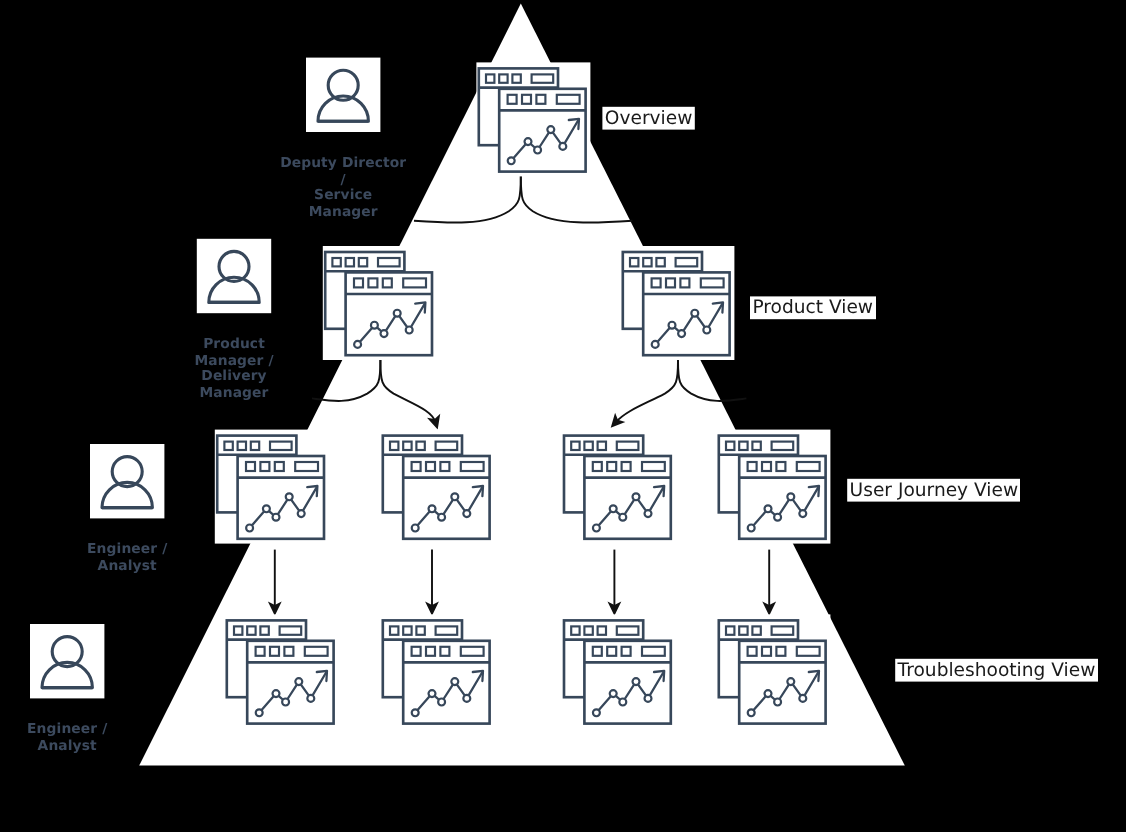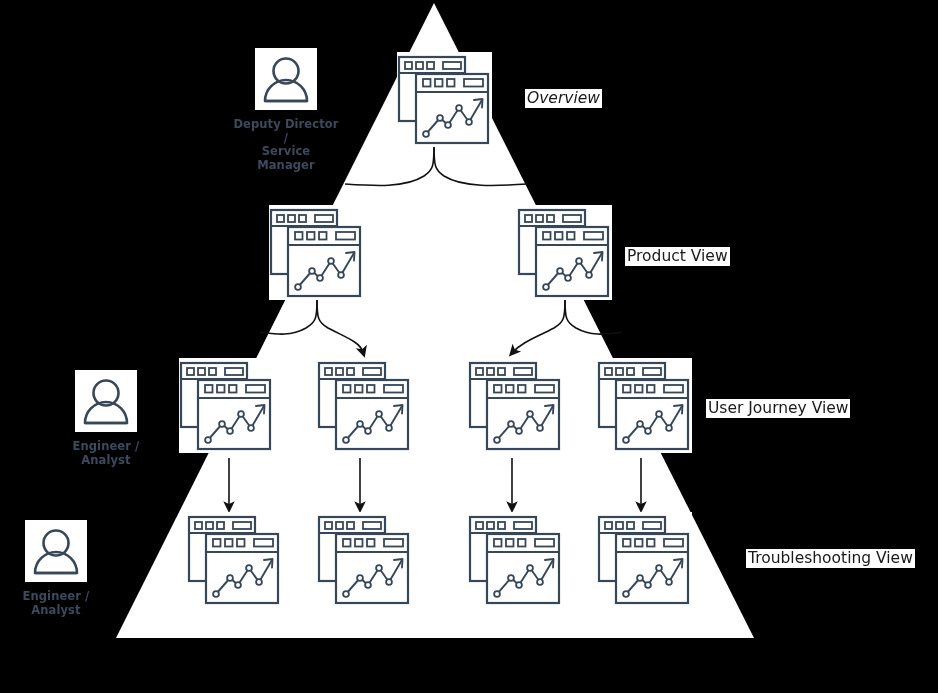--- a/index.html
+++ b/index.html
@@ -43,21 +43,21 @@
   }
   .persona-icon-box {
     width: 62px;
     height: 62px;
     background: #ffffff;
     margin: 0 auto;
     display: block;
   }
   .persona-icon-box svg { display: block; }
   .persona-label {
-    margin-top: 8px;
+    margin-top: 19px;
     font-size: 11.5px;
     font-weight: bold;
     line-height: 13.5px;
     color: #3c4a5e;
     white-space: pre-line;
     letter-spacing: 0.1px;
   }
 
   
   .node {
@@ -125,20 +125,31 @@
       <svg width="62" height="62" viewBox="0 0 62 62">
         <circle cx="31" cy="23" r="12.5" fill="none" stroke="#37475a" stroke-width="2.6"></circle>
         <path d="M10,53 A21,21 0 0 1 52,53 Z" fill="none" stroke="#37475a" stroke-width="2.6" stroke-linejoin="round"></path>
         <line x1="10" y1="53" x2="52" y2="53" stroke="#37475a" stroke-width="2.6"></line>
       </svg>
     </div>
     <div class="persona-label">Deputy Director /
 Service Manager</div>
   </div>
 
+  <div class="persona" style="left:140px; top:199px; width:110px;">
+    <div class="persona-icon-box">
+      <svg width="62" height="62" viewBox="0 0 62 62">
+        <circle cx="31" cy="23" r="12.5" fill="none" stroke="#37475a" stroke-width="2.6"></circle>
+        <path d="M10,53 A21,21 0 0 1 52,53 Z" fill="none" stroke="#37475a" stroke-width="2.6" stroke-linejoin="round"></path>
+        <line x1="10" y1="53" x2="52" y2="53" stroke="#37475a" stroke-width="2.6"></line>
+      </svg>
+    </div>
+    <div class="persona-label">Product Manager /
+Delivery Manager</div>
+  </div>
 
   <div class="persona" style="left:51px; top:370px; width:110px;">
     <div class="persona-icon-box">
       <svg width="62" height="62" viewBox="0 0 62 62">
         <circle cx="31" cy="23" r="12.5" fill="none" stroke="#37475a" stroke-width="2.6"></circle>
         <path d="M10,53 A21,21 0 0 1 52,53 Z" fill="none" stroke="#37475a" stroke-width="2.6" stroke-linejoin="round"></path>
         <line x1="10" y1="53" x2="52" y2="53" stroke="#37475a" stroke-width="2.6"></line>
       </svg>
     </div>
     <div class="persona-label">Engineer / Analyst</div>
@@ -500,21 +511,21 @@
       <g stroke="#37475a" fill="#ffffff" stroke-width="1.8">
         <circle cx="29" cy="82" r="2.9"></circle>
         <circle cx="43" cy="66" r="2.9"></circle>
         <circle cx="51" cy="73" r="2.9"></circle>
         <circle cx="62" cy="56" r="2.9"></circle>
         <circle cx="72" cy="70" r="2.9"></circle>
       </g>
     </svg>
   </div>
 
-  <div class="tier-label" style="left:525px; top:89px;font-style:italic;">Overview</div>
+  <div class="tier-label" style="left:502px; top:89px;">Overview</div>
 
   <div class="tier-label" style="left:625px; top:247px;text-align:center;">Product View</div>
 
   <div class="tier-label" style="left:746px; top:549px;">Troubleshooting View</div>
 
   <div class="tier-label" style="left:706px; top:399px;">User Journey View</div>
 
 </div>
 
 </body></html>

